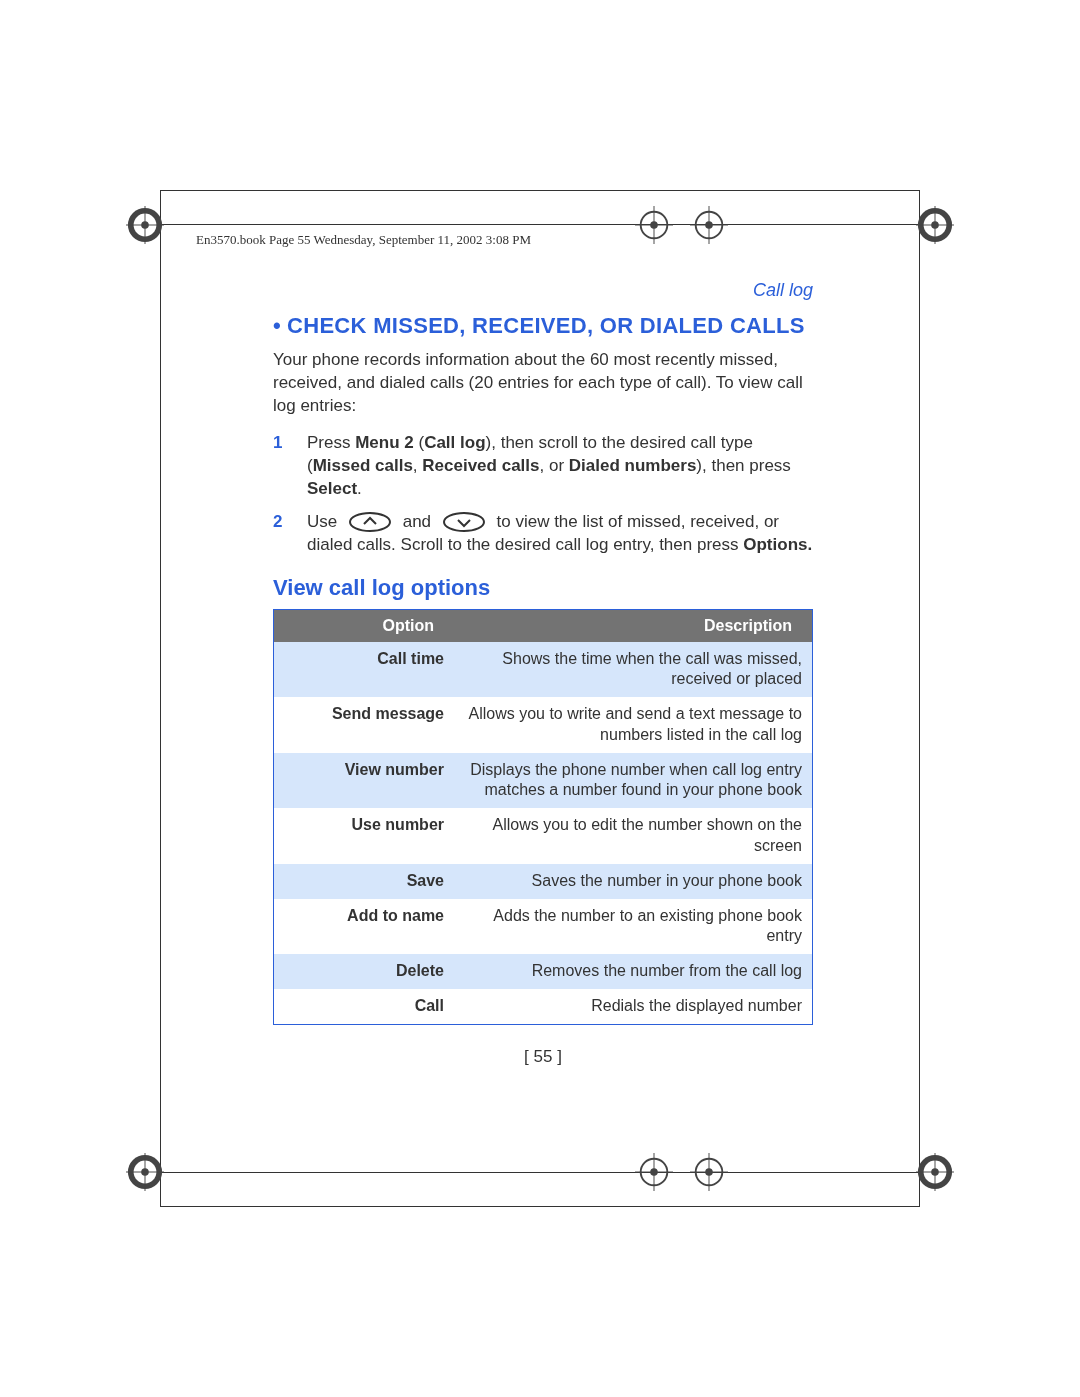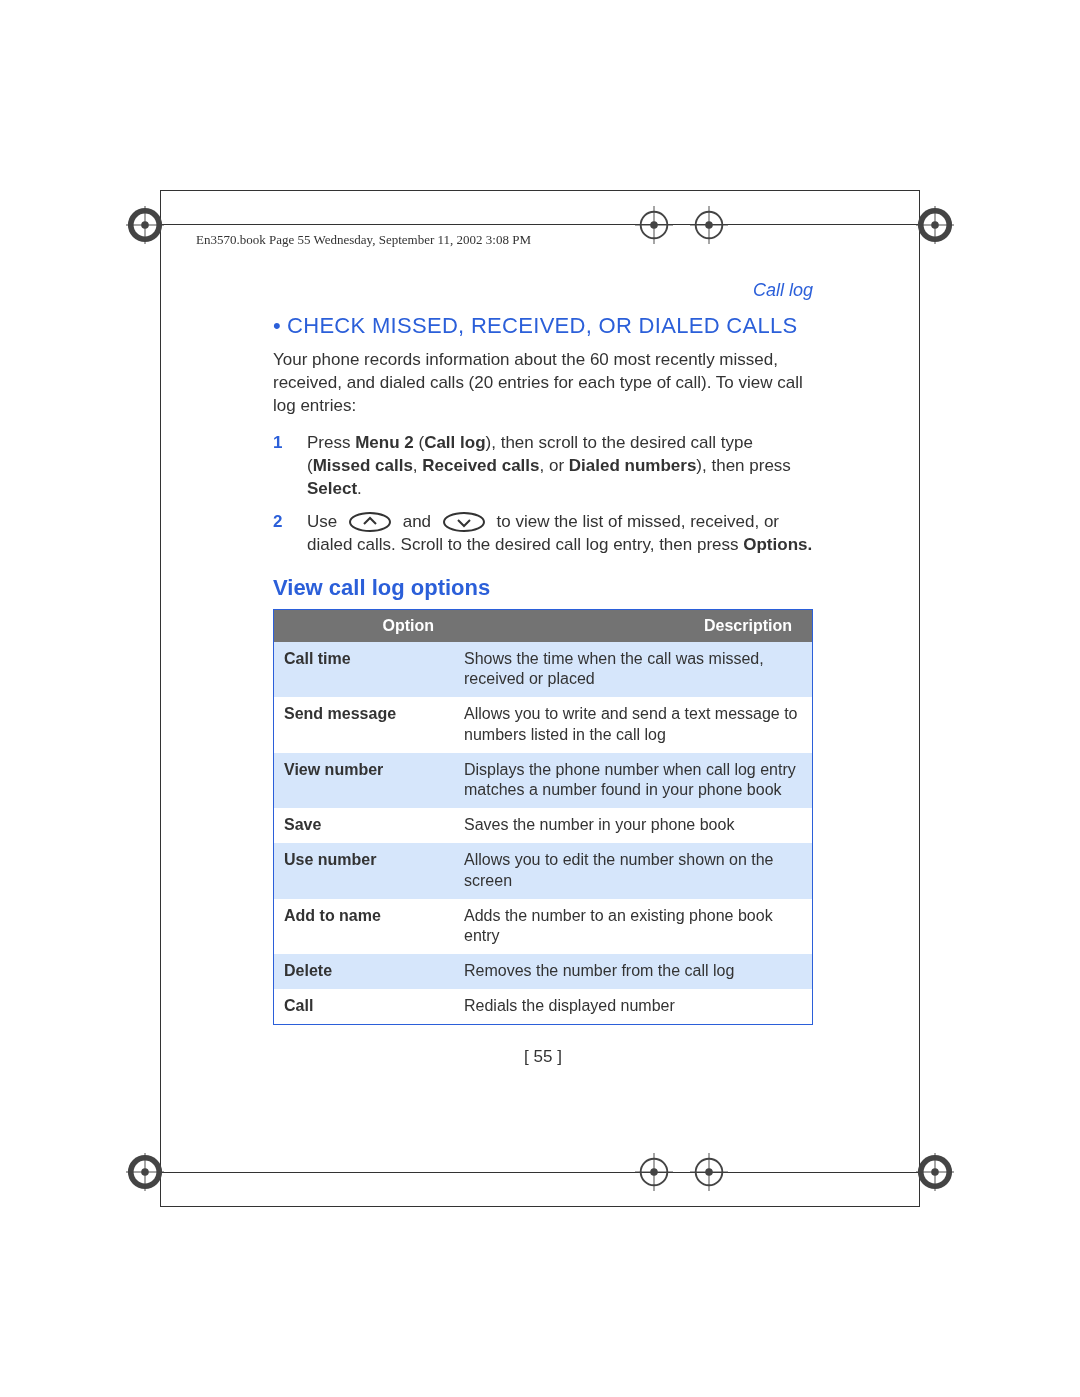--- a/index.html
+++ b/index.html
@@ -43,21 +43,21 @@
   .section-label {
     text-align: right;
     font-style: italic;
     color: #2b5fd9;
     font-size: 18px;
     margin-bottom: 12px;
     font-family: Verdana, Geneva, sans-serif;
   }
   .h1 {
     color: #2b5fd9;
-    font-weight: normal;
+    font-weight: bold;
     font-size: 22px;
     font-family: Verdana, Geneva, sans-serif;
     letter-spacing: 0.3px;
     margin: 6px 0 10px 0;
   }
   .h1 .bullet { font-size: 22px; margin-right: 6px; }
   .para {
     font-size: 17px;
     line-height: 1.35;
     color: #333;
@@ -94,20 +94,21 @@
     color: #fff;
     text-align: right;
     padding: 7px 20px;
     font-weight: bold;
     font-size: 16px;
   }
   table.opts td {
     padding: 7px 10px;
     vertical-align: top;
     line-height:1.3;
+    text-align:right;
   }
   table.opts .col-opt { width: 140px; font-weight: bold; }
   table.opts tr:nth-child(odd) td { background: #d6e6fb; }
   table.opts tr:nth-child(even) td { background: #fff; }
   table.opts tr td:first-child { border-right: none; }
   .page-num {
     margin-top: 22px;
     text-align: center;
     font-size: 17px;
     color: #333;
@@ -224,28 +225,28 @@
         </tr>
         <tr>
           <td class="col-opt">Send message</td>
           <td>Allows you to write and send a text message to numbers listed in the call log</td>
         </tr>
         <tr>
           <td class="col-opt">View number</td>
           <td>Displays the phone number when call log entry matches a number found in your phone book</td>
         </tr>
         <tr>
+          <td class="col-opt">Use number</td>
+          <td>Allows you to edit the number shown on the screen</td>
+        </tr>
+        <tr>
           <td class="col-opt">Save</td>
           <td>Saves the number in your phone book</td>
         </tr>
         <tr>
-          <td class="col-opt">Use number</td>
-          <td>Allows you to edit the number shown on the screen</td>
-        </tr>
-        <tr>
           <td class="col-opt">Add to name</td>
           <td>Adds the number to an existing phone book entry</td>
         </tr>
         <tr>
           <td class="col-opt">Delete</td>
           <td>Removes the number from the call log</td>
         </tr>
         <tr>
           <td class="col-opt">Call</td>
           <td>Redials the displayed number</td>

